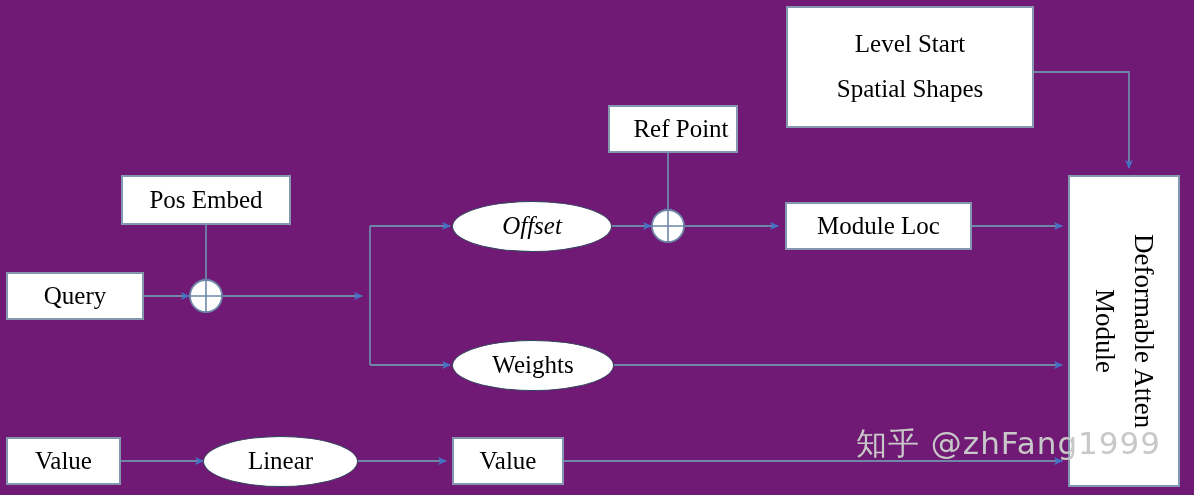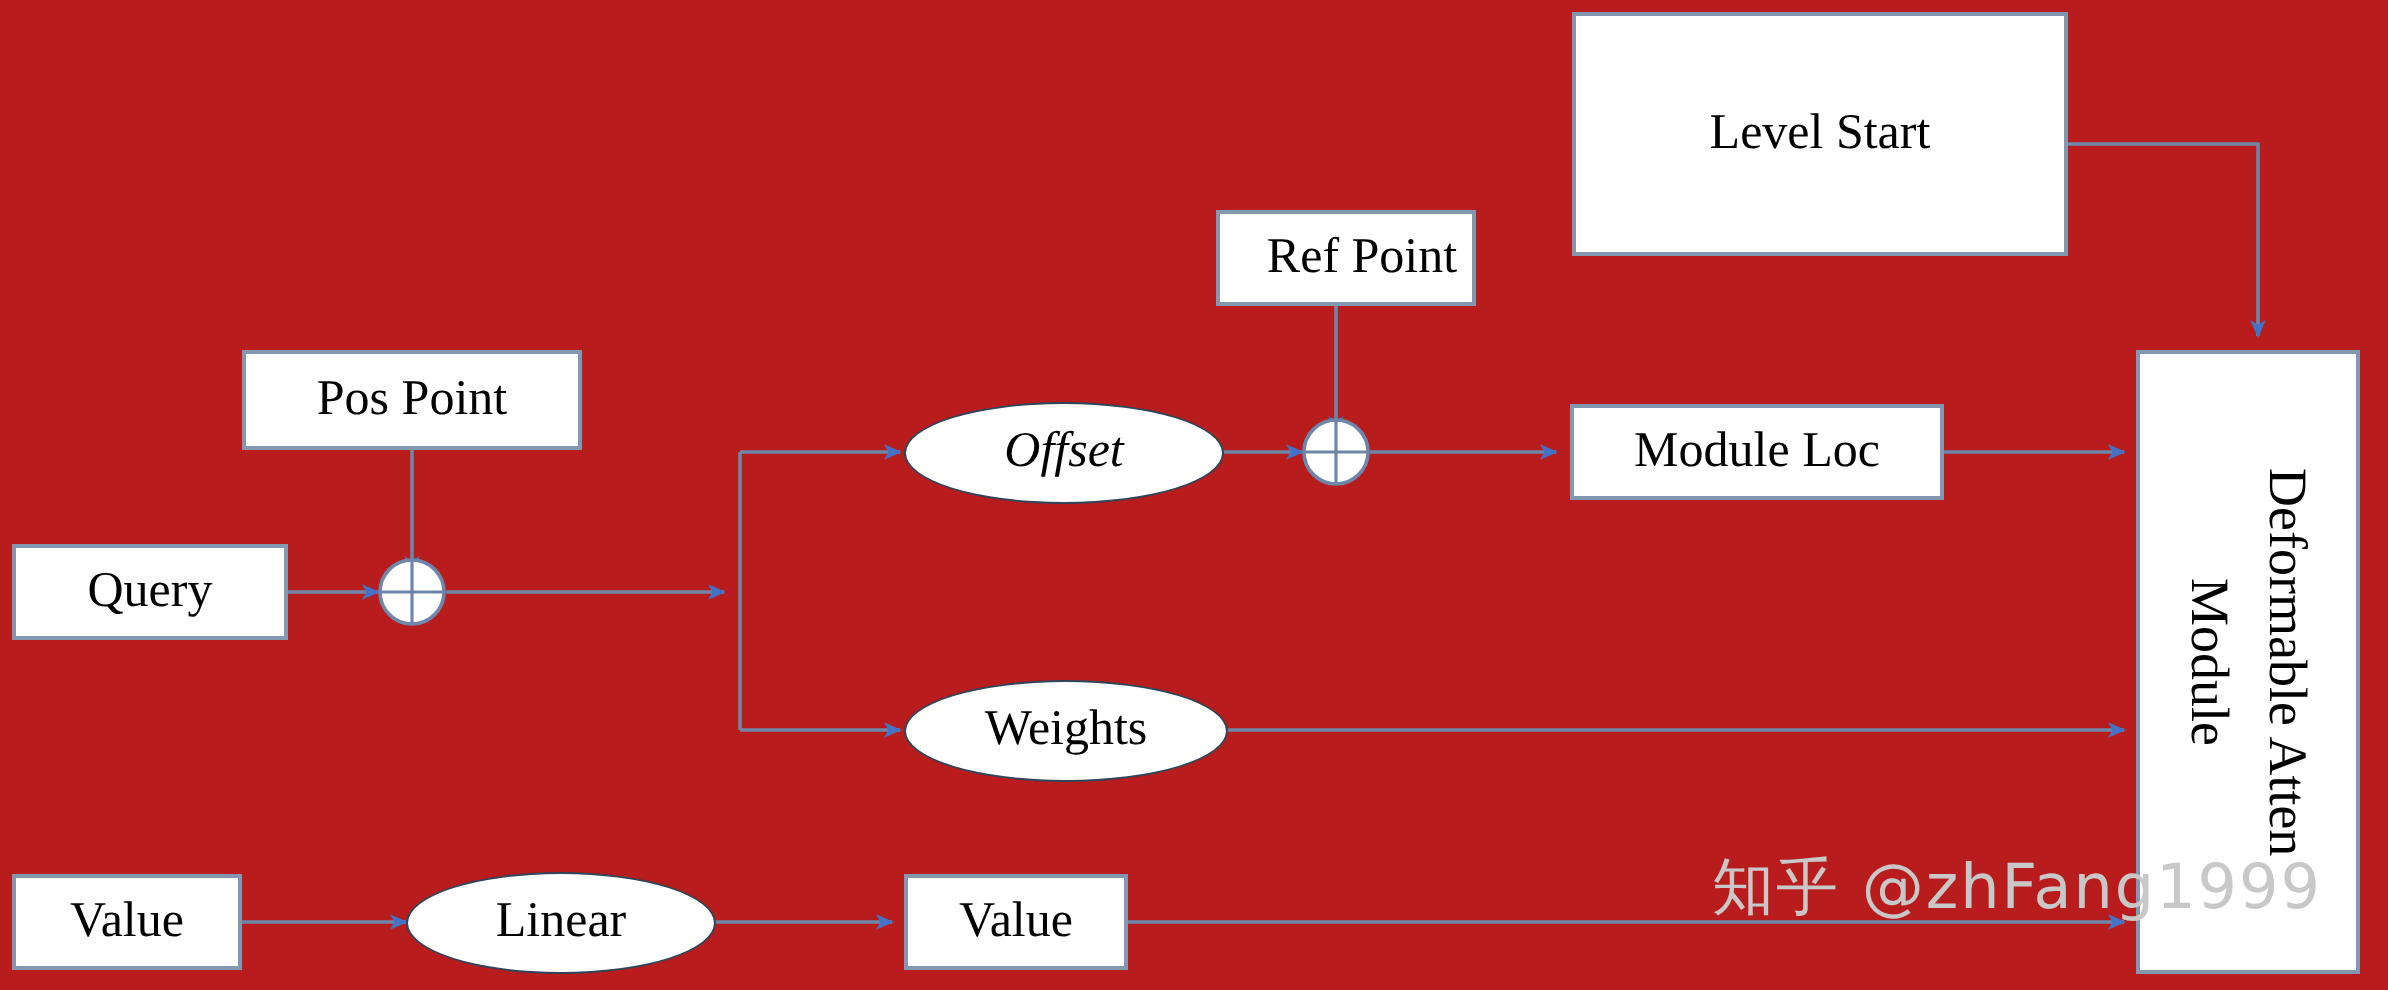--- a/index.html
+++ b/index.html
@@ -8,21 +8,21 @@
     padding: 0;
     background: #ffffff;
   }
   body {
     font-family: "Liberation Serif", "DejaVu Serif", serif;
   }
   #canvas {
     position: relative;
     width: 1194px;
     height: 495px;
-    background: #b91c1c;
+    background: #701a75;
     overflow: hidden;
   }
   #wires {
     position: absolute;
     left: 0;
     top: 0;
     width: 1194px;
     height: 495px;
     pointer-events: none;
   }
@@ -124,25 +124,26 @@
     <g stroke="#6E87A8" fill="#ffffff">
       <circle cx="668" cy="226" r="16" stroke-width="1.8"></circle>
       <path d="M652,226 L684,226 M668,210 L668,242" stroke-width="1.6"></path>
     </g>
   </svg>
 
   <div class="node box twoline" style="left:786px; top:6px; width:248px; height:122px; font-size:25px; padding:14px 0;">
     <span>
         <span>Level Start </span>
       </span>
+    <span>Spatial Shapes</span>
   </div>
 
   <div class="node box" style="left:608px; top:105px; width:130px; height:48px; font-size:25px;padding-left:16px;">Ref Point</div>
 
-  <div class="node box" style="left:121px; top:175px; width:170px; height:50px; font-size:25px;">Pos Point</div>
+  <div class="node box" style="left:121px; top:175px; width:170px; height:50px; font-size:25px;">Pos Embed</div>
 
   <div class="node box" style="left:6px; top:272px; width:138px; height:48px; font-size:25px;">Query</div>
 
   <div class="node ellipse" style="left:452px; top:201px; width:160px; height:51px; font-size:25px;font-style:italic;">Offset</div>
 
   <div class="node ellipse" style="left:452px; top:340px; width:162px; height:51px; font-size:25px;">Weights</div>
 
   <div class="node box" style="left:785px; top:202px; width:187px; height:48px; font-size:25px;">Module Loc</div>
 
   <div class="node box" style="left:6px; top:437px; width:115px; height:48px; font-size:25px;">Value</div>

